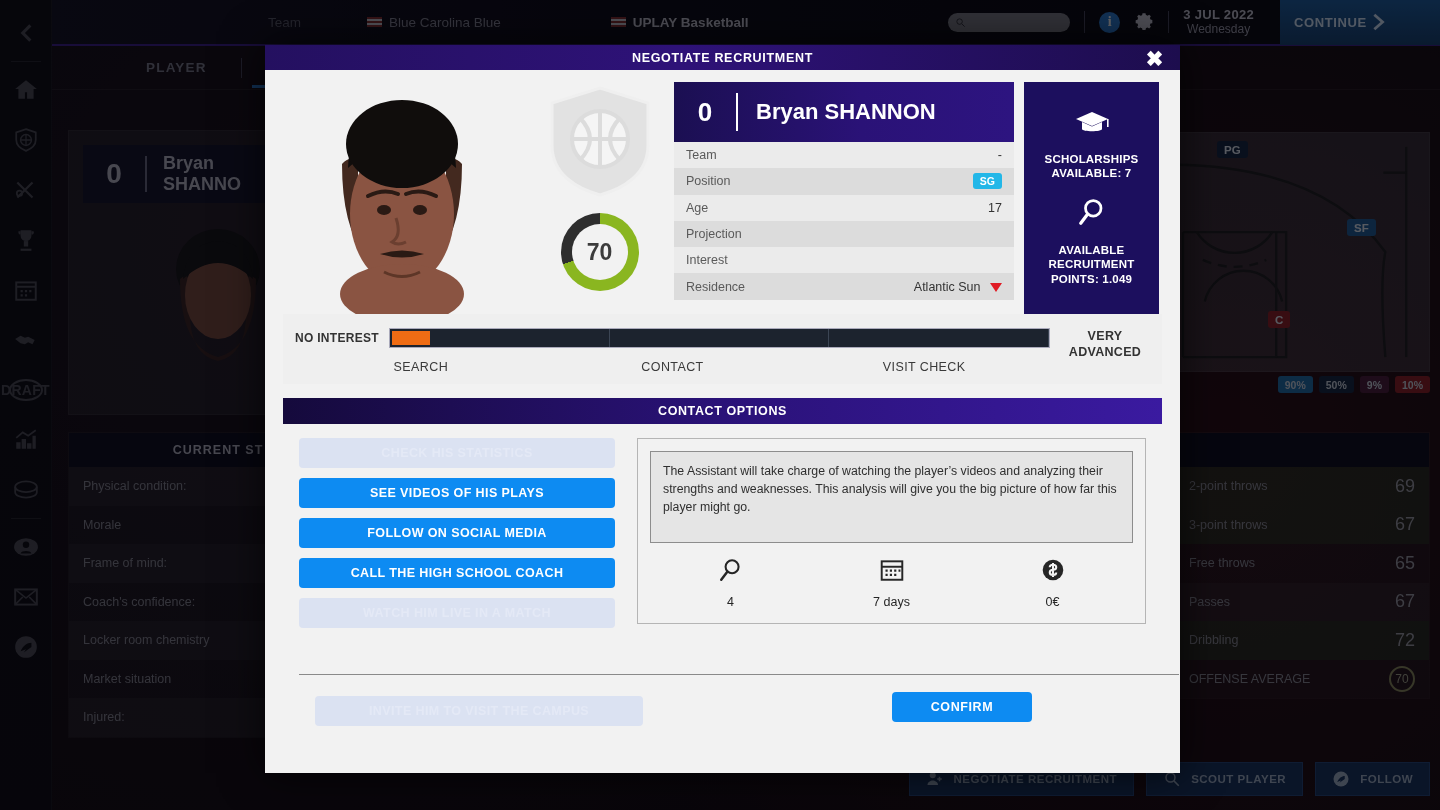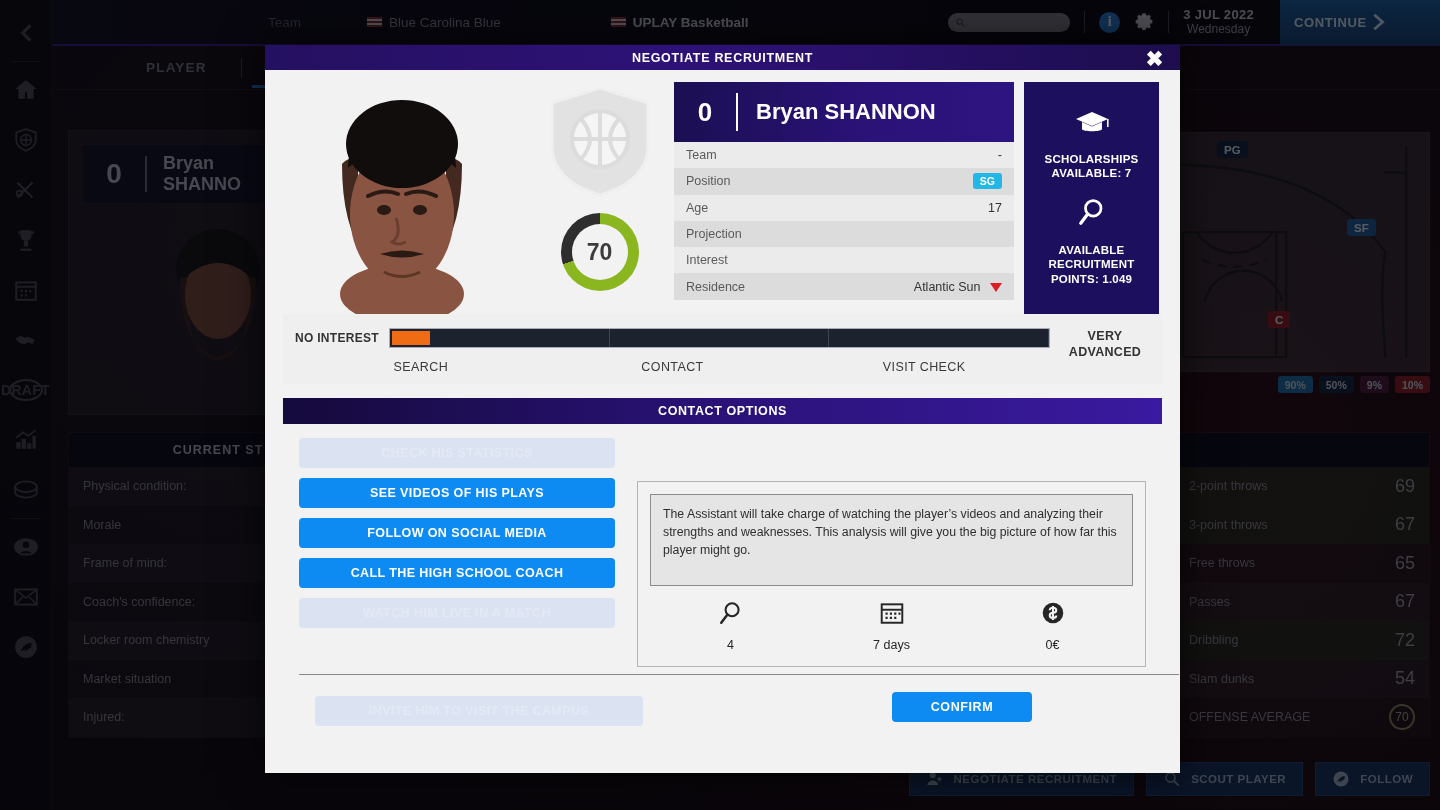--- a/index.html
+++ b/index.html
@@ -252,21 +252,21 @@
 
   
   .co-body { margin: 0 18px; flex: 1; background: #f2f2f2; display:flex; padding: 14px 0 0 0; position: relative; }
   .co-left { width: 348px; padding: 0 16px; display:flex; flex-direction:column; gap: 10px; }
   .co-btn {
     height: 30px; border-radius: 4px; display:flex; align-items:center; justify-content:center;
     font-size: 12.5px; font-weight: bold; letter-spacing: .4px; color: #fff;
     background: #0d8bf2;
   }
   .co-btn.disabled { background: #dbe2f2; color: #e4e9f6; }
-  .co-right { flex: 1; padding: 0 16px 0 6px; margin-top: 43px; }
+  .co-right { flex: 1; padding: 0 16px 0 6px; }
   .desc-card { border: 1px solid #b5b5b5; background: #f2f2f2; padding: 12px; }
   .desc-text {
     border: 1px solid #8d8d8d; background: #e5e5e5; padding: 11px 12px;
     min-height: 92px; font-size: 12.3px; color: #2f2f2f; line-height: 1.45;
   }
   .desc-icons { display:flex; margin-top: 14px; padding-bottom: 2px; }
   .desc-ic { flex: 1; text-align:center; }
   .desc-ic svg { width: 26px; height: 26px; fill: #262626; }
   .desc-ic .lab { margin-top: 8px; font-size: 12.5px; color: #262626; }
   .co-divider { position: absolute; left: 16px; width: 880px; top: 250px; height: 1px; background: #8a8a8a; }
@@ -483,24 +483,20 @@
         <span>Free throws</span>
         <span class="v">65</span>
       </div>
       <div class="bg-trow alt">
         <span>Passes</span>
         <span class="v">67</span>
       </div>
       <div class="bg-trow green">
         <span>Dribbling</span>
         <span class="v">72</span>
-      </div>
-      <div class="bg-trow alt">
-        <span>Slam dunks</span>
-        <span class="v">54</span>
       </div>
       <div class="bg-trow">
         <span>OFFENSE AVERAGE</span>
         <span class="ring70">70</span>
       </div>
     </div>
 
     <div class="bg-bottom">
       <div class="bg-bbtn">
         <svg viewBox="0 0 24 24">

